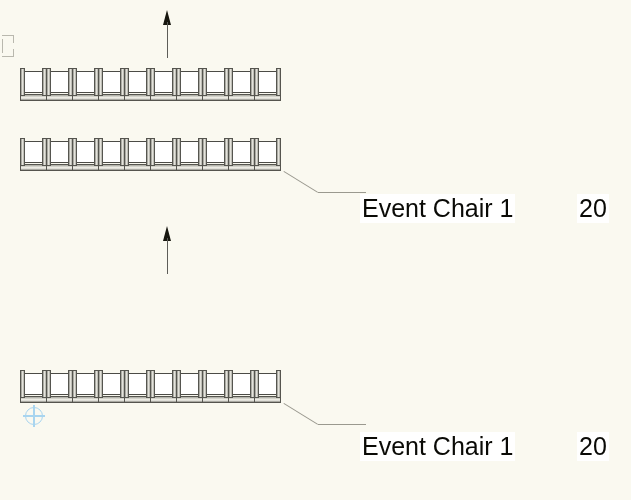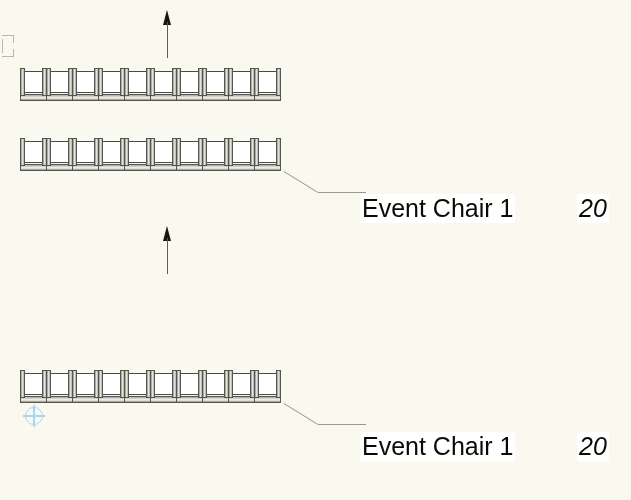--- a/index.html
+++ b/index.html
@@ -141,21 +141,21 @@
   .tag .tag-qty {
     position: absolute;
     background: #ffffff;
     color: #0a0a06;
     font-family: "Liberation Sans", sans-serif;
     font-size: 25px;
     line-height: 29px;
     letter-spacing: 0px;
   }
   .tag .tag-name { left: 17px; top: 0; padding: 0 2px; }
-  .tag .tag-qty  { left: 234px; top: 0; padding: 0 2px; font-style: italic; }
+  .tag .tag-qty  { left: 234px; top: 0; padding: 0 2px; }
 
   
   .crosshair {
     position: absolute;
     width: 22px;
     height: 22px;
   }
   .crosshair .ring {
     position: absolute;
     left: 2px; top: 2px;

